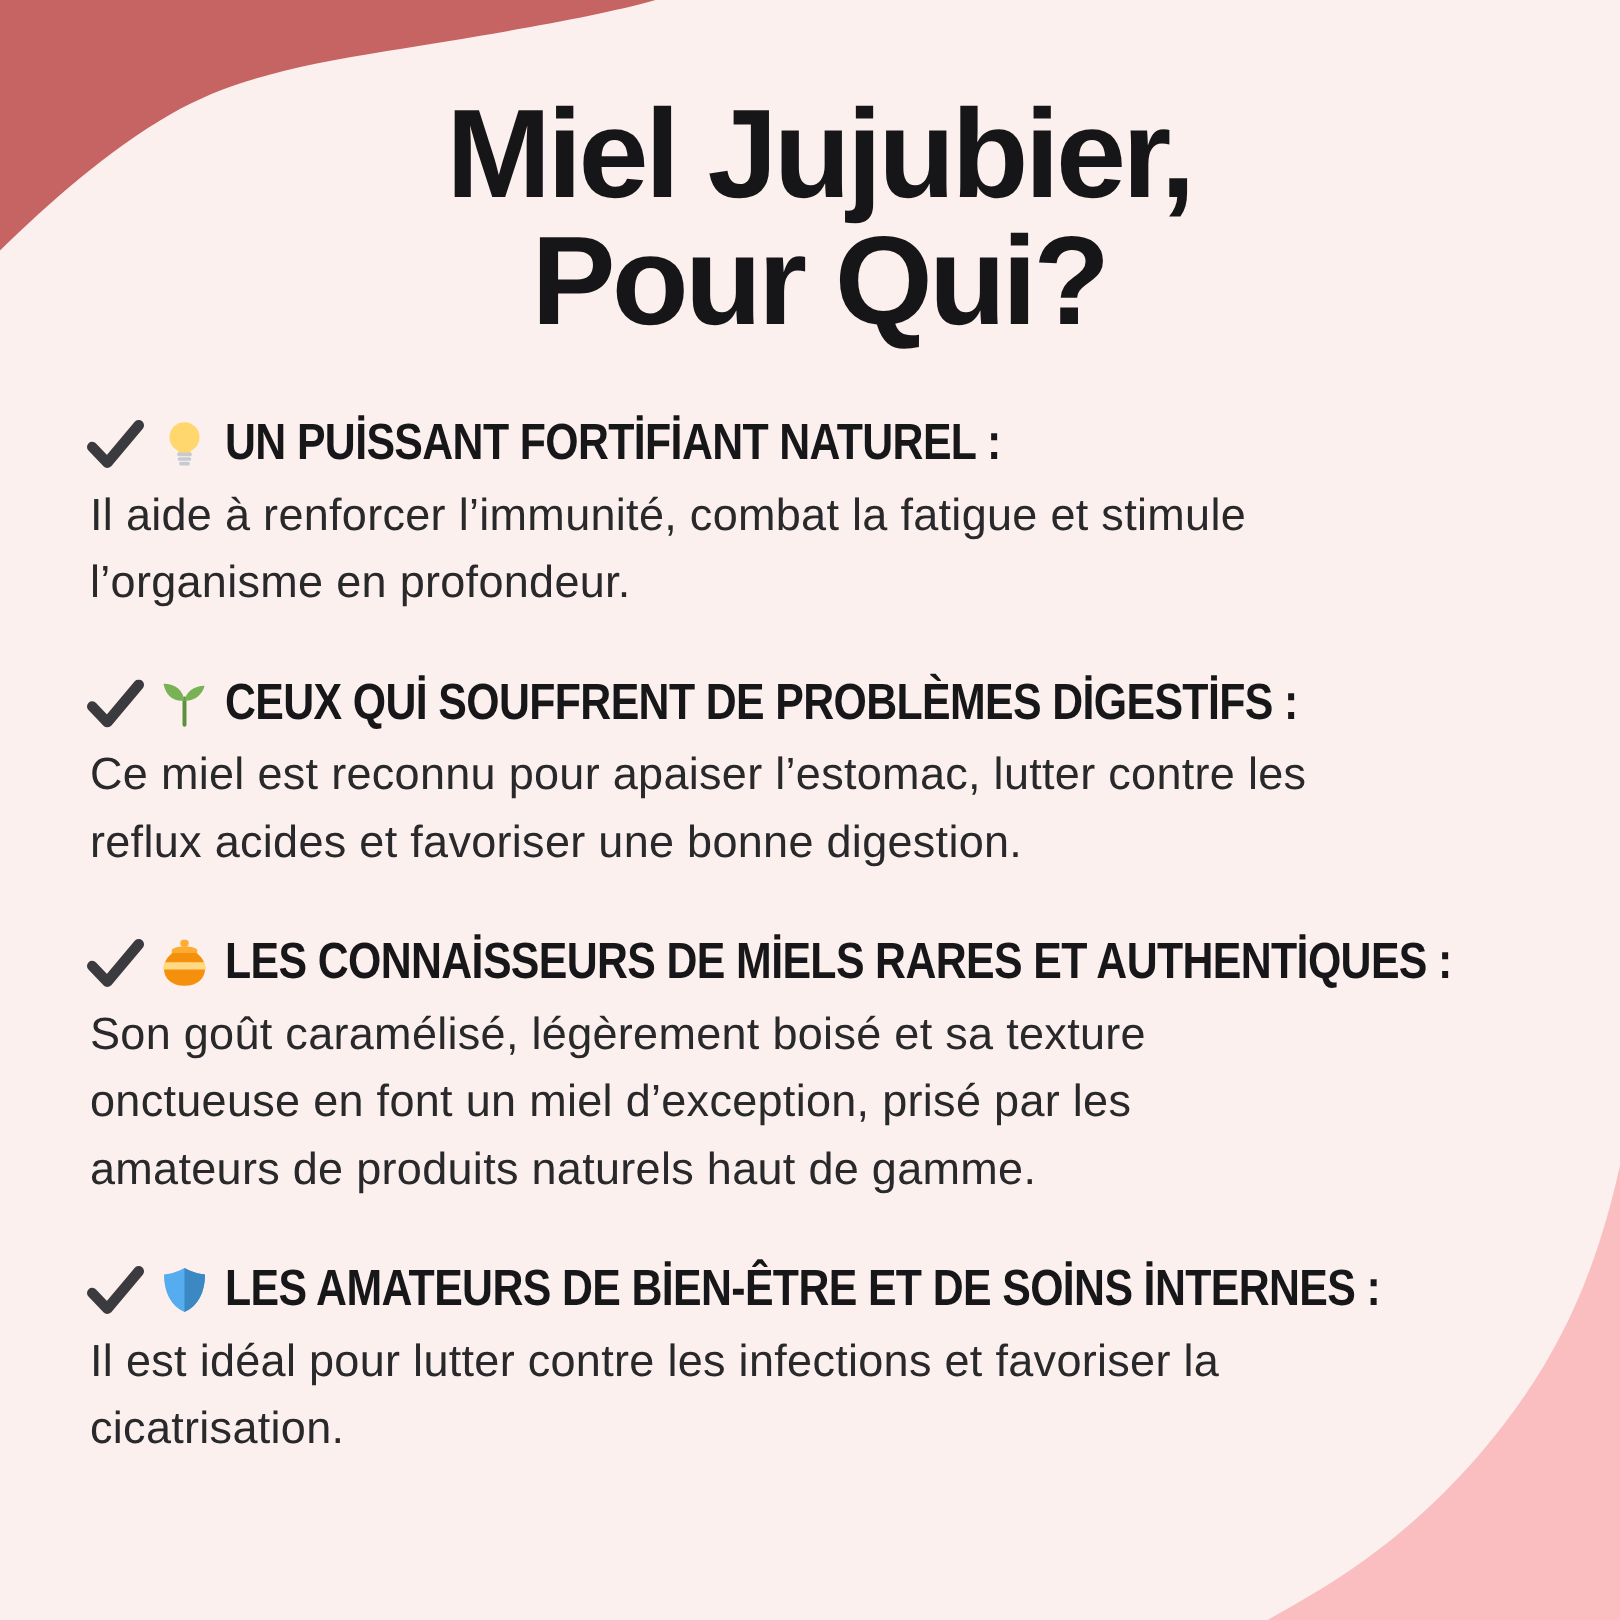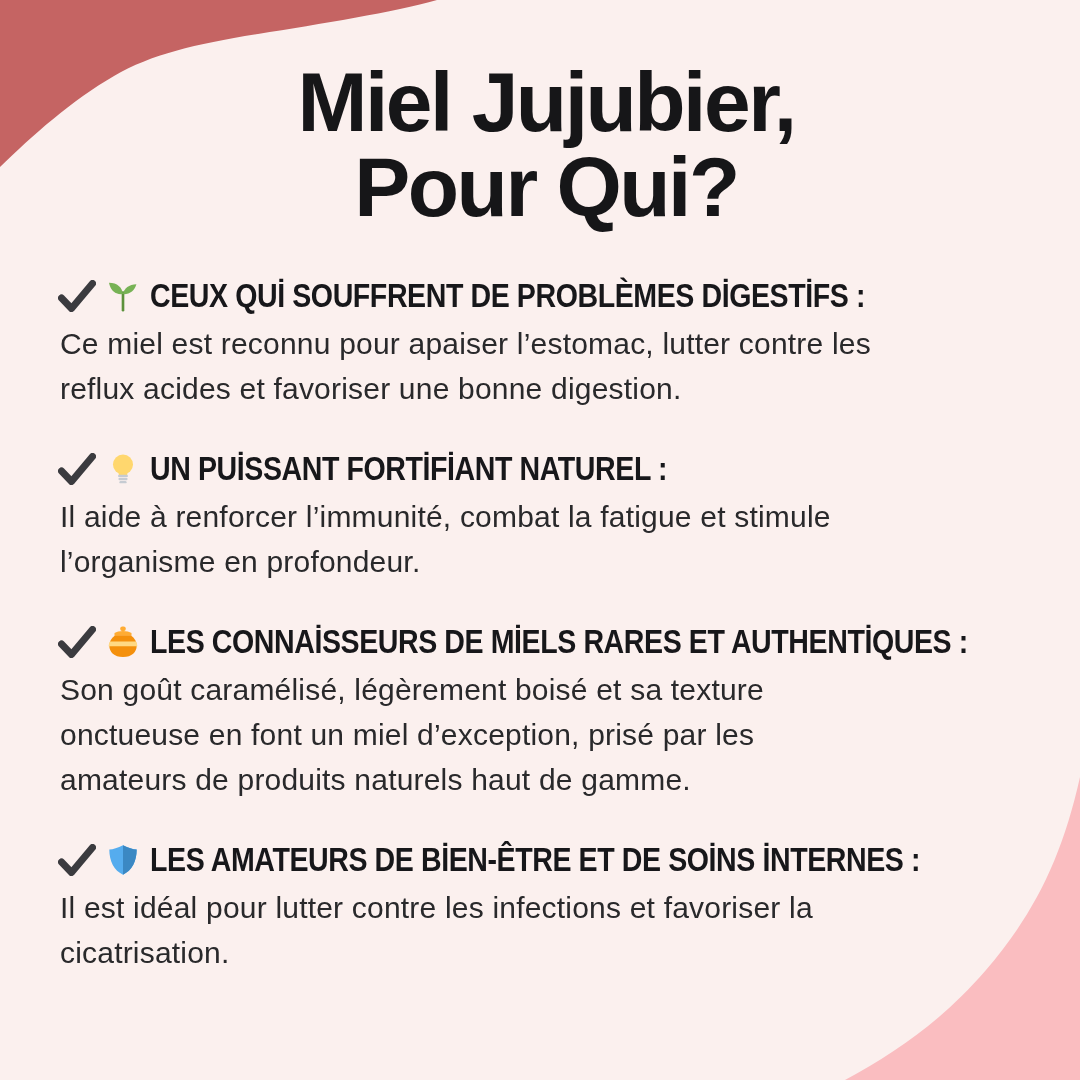--- a/index.html
+++ b/index.html
@@ -81,51 +81,51 @@
     <div class="sections" id="sections">
   <section class="section">
     <div class="heading-row">
       <span class="check">
               <svg viewBox="0 0 38 32" fill="none">
                 <path d="M3.5 18 L13.5 28.5 L34.5 3.5" stroke="var(--check)" stroke-width="7" stroke-linecap="round" stroke-linejoin="round"></path>
               </svg>
             </span>
       <span class="emoji">
               <svg viewBox="0 0 36 36">
-                <path d="M18 33 C18 26 18 21 18 14.5" stroke="#5C913B" stroke-width="2.8" fill="none" stroke-linecap="round"></path>
-                <path d="M18 16 C9.5 17 4.5 11.5 3.2 4 C12 4 17 9 18 16 Z" fill="#77B255"></path>
-                <path d="M18 16 C25 16.5 30.5 12 32.2 5.5 C24.5 5.5 19 10 18 16 Z" fill="#77B255"></path>
+                <circle cx="18" cy="13.2" r="10.6" fill="#FFD76E"></circle>
+                <path d="M13.5 21.5 h9 v3 h-9 z" fill="#FFD76E"></path>
+                <rect x="12.8" y="24" width="10.4" height="2.6" rx="1.3" fill="#C6CBD2"></rect>
+                <rect x="13.2" y="27.3" width="9.6" height="2.6" rx="1.3" fill="#C6CBD2"></rect>
+                <rect x="14.2" y="30.6" width="7.6" height="2.6" rx="1.3" fill="#C6CBD2"></rect>
               </svg>
             </span>
-      <h2 class="heading">CEUX QUİ SOUFFRENT DE PROBLÈMES DİGESTİFS :</h2>
+      <h2 class="heading">UN PUİSSANT FORTİFİANT NATUREL :</h2>
     </div>
-    <p class="body">Ce miel est reconnu pour apaiser l’estomac, lutter contre les
-reflux acides et favoriser une bonne digestion.</p>
+    <p class="body">Il aide à renforcer l’immunité, combat la fatigue et stimule
+l’organisme en profondeur.</p>
   </section>
 
   <section class="section">
     <div class="heading-row">
       <span class="check">
               <svg viewBox="0 0 38 32" fill="none">
                 <path d="M3.5 18 L13.5 28.5 L34.5 3.5" stroke="var(--check)" stroke-width="7" stroke-linecap="round" stroke-linejoin="round"></path>
               </svg>
             </span>
       <span class="emoji">
               <svg viewBox="0 0 36 36">
-                <circle cx="18" cy="13.2" r="10.6" fill="#FFD76E"></circle>
-                <path d="M13.5 21.5 h9 v3 h-9 z" fill="#FFD76E"></path>
-                <rect x="12.8" y="24" width="10.4" height="2.6" rx="1.3" fill="#C6CBD2"></rect>
-                <rect x="13.2" y="27.3" width="9.6" height="2.6" rx="1.3" fill="#C6CBD2"></rect>
-                <rect x="14.2" y="30.6" width="7.6" height="2.6" rx="1.3" fill="#C6CBD2"></rect>
+                <path d="M18 33 C18 26 18 21 18 14.5" stroke="#5C913B" stroke-width="2.8" fill="none" stroke-linecap="round"></path>
+                <path d="M18 16 C9.5 17 4.5 11.5 3.2 4 C12 4 17 9 18 16 Z" fill="#77B255"></path>
+                <path d="M18 16 C25 16.5 30.5 12 32.2 5.5 C24.5 5.5 19 10 18 16 Z" fill="#77B255"></path>
               </svg>
             </span>
-      <h2 class="heading">UN PUİSSANT FORTİFİANT NATUREL :</h2>
+      <h2 class="heading">CEUX QUİ SOUFFRENT DE PROBLÈMES DİGESTİFS :</h2>
     </div>
-    <p class="body">Il aide à renforcer l’immunité, combat la fatigue et stimule
-l’organisme en profondeur.</p>
+    <p class="body">Ce miel est reconnu pour apaiser l’estomac, lutter contre les
+reflux acides et favoriser une bonne digestion.</p>
   </section>
 
   <section class="section">
     <div class="heading-row">
       <span class="check">
               <svg viewBox="0 0 38 32" fill="none">
                 <path d="M3.5 18 L13.5 28.5 L34.5 3.5" stroke="var(--check)" stroke-width="7" stroke-linecap="round" stroke-linejoin="round"></path>
               </svg>
             </span>
       <span class="emoji">

